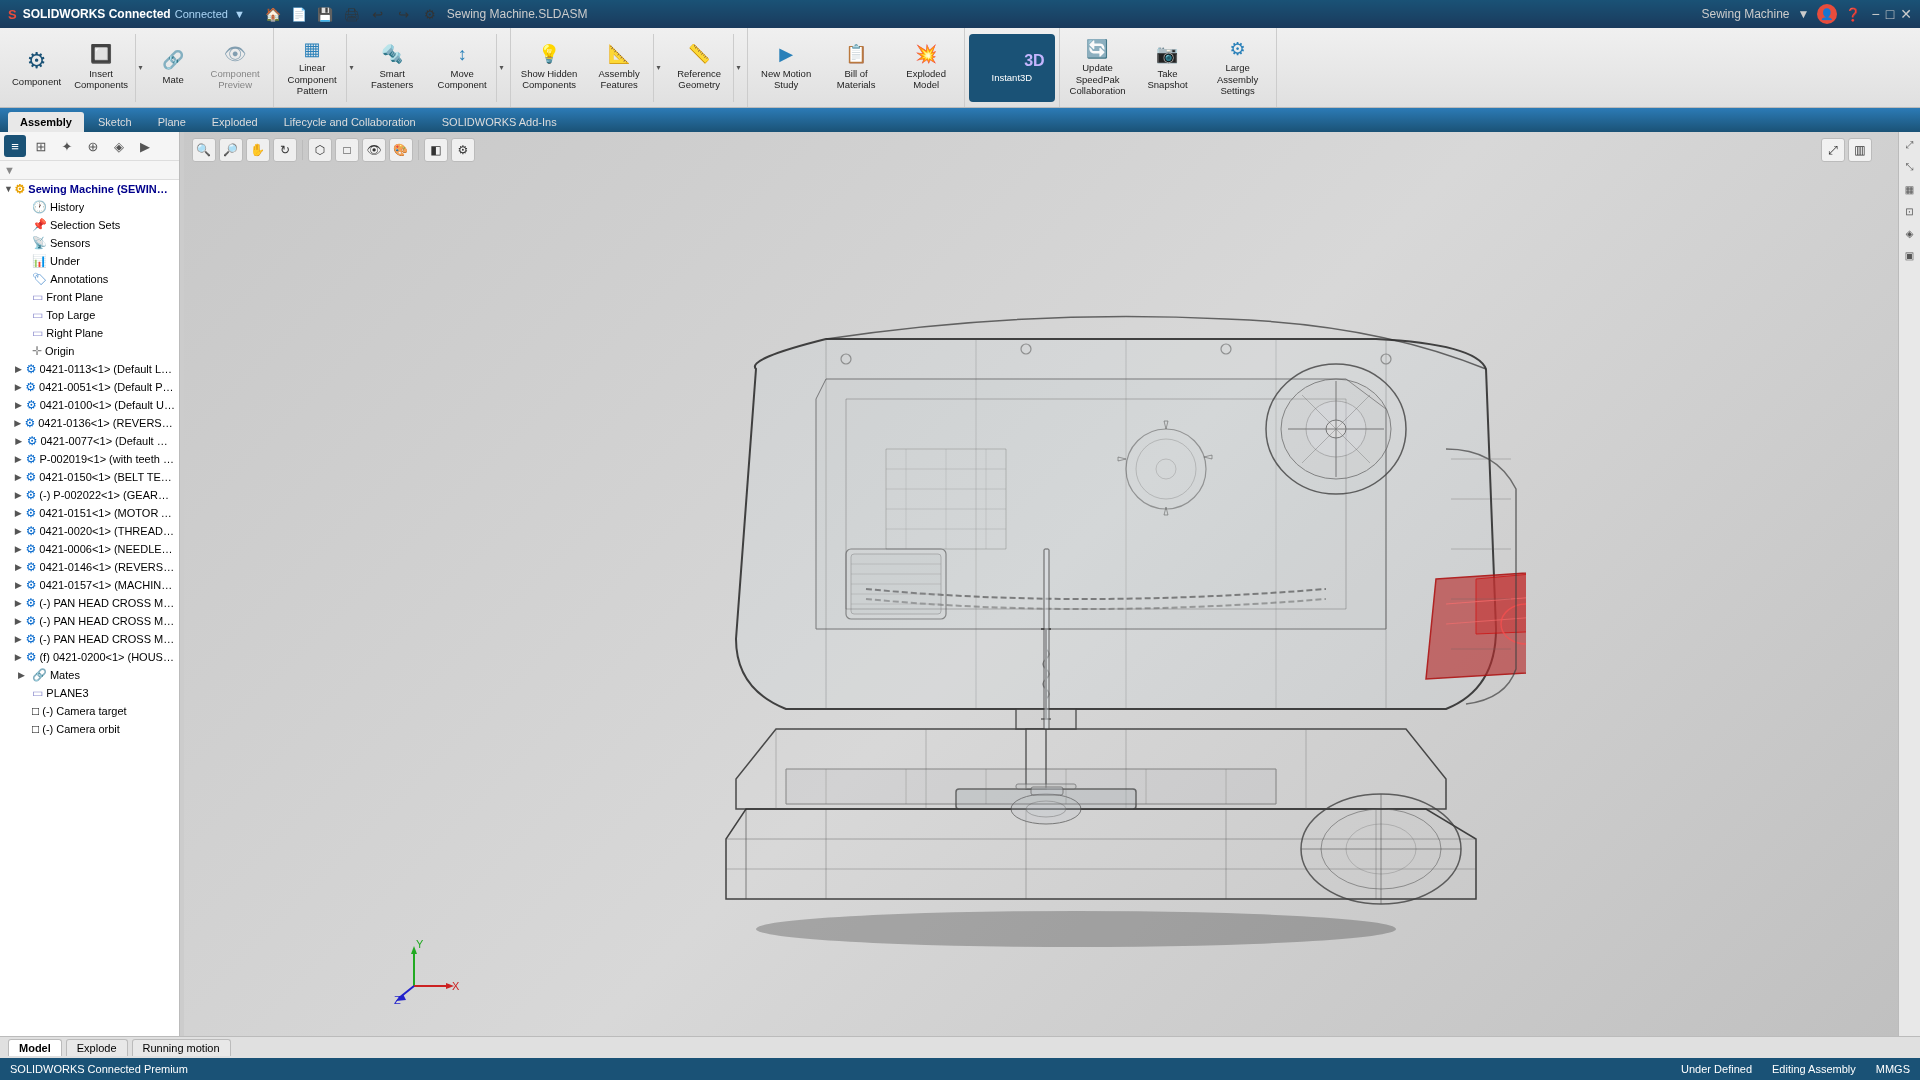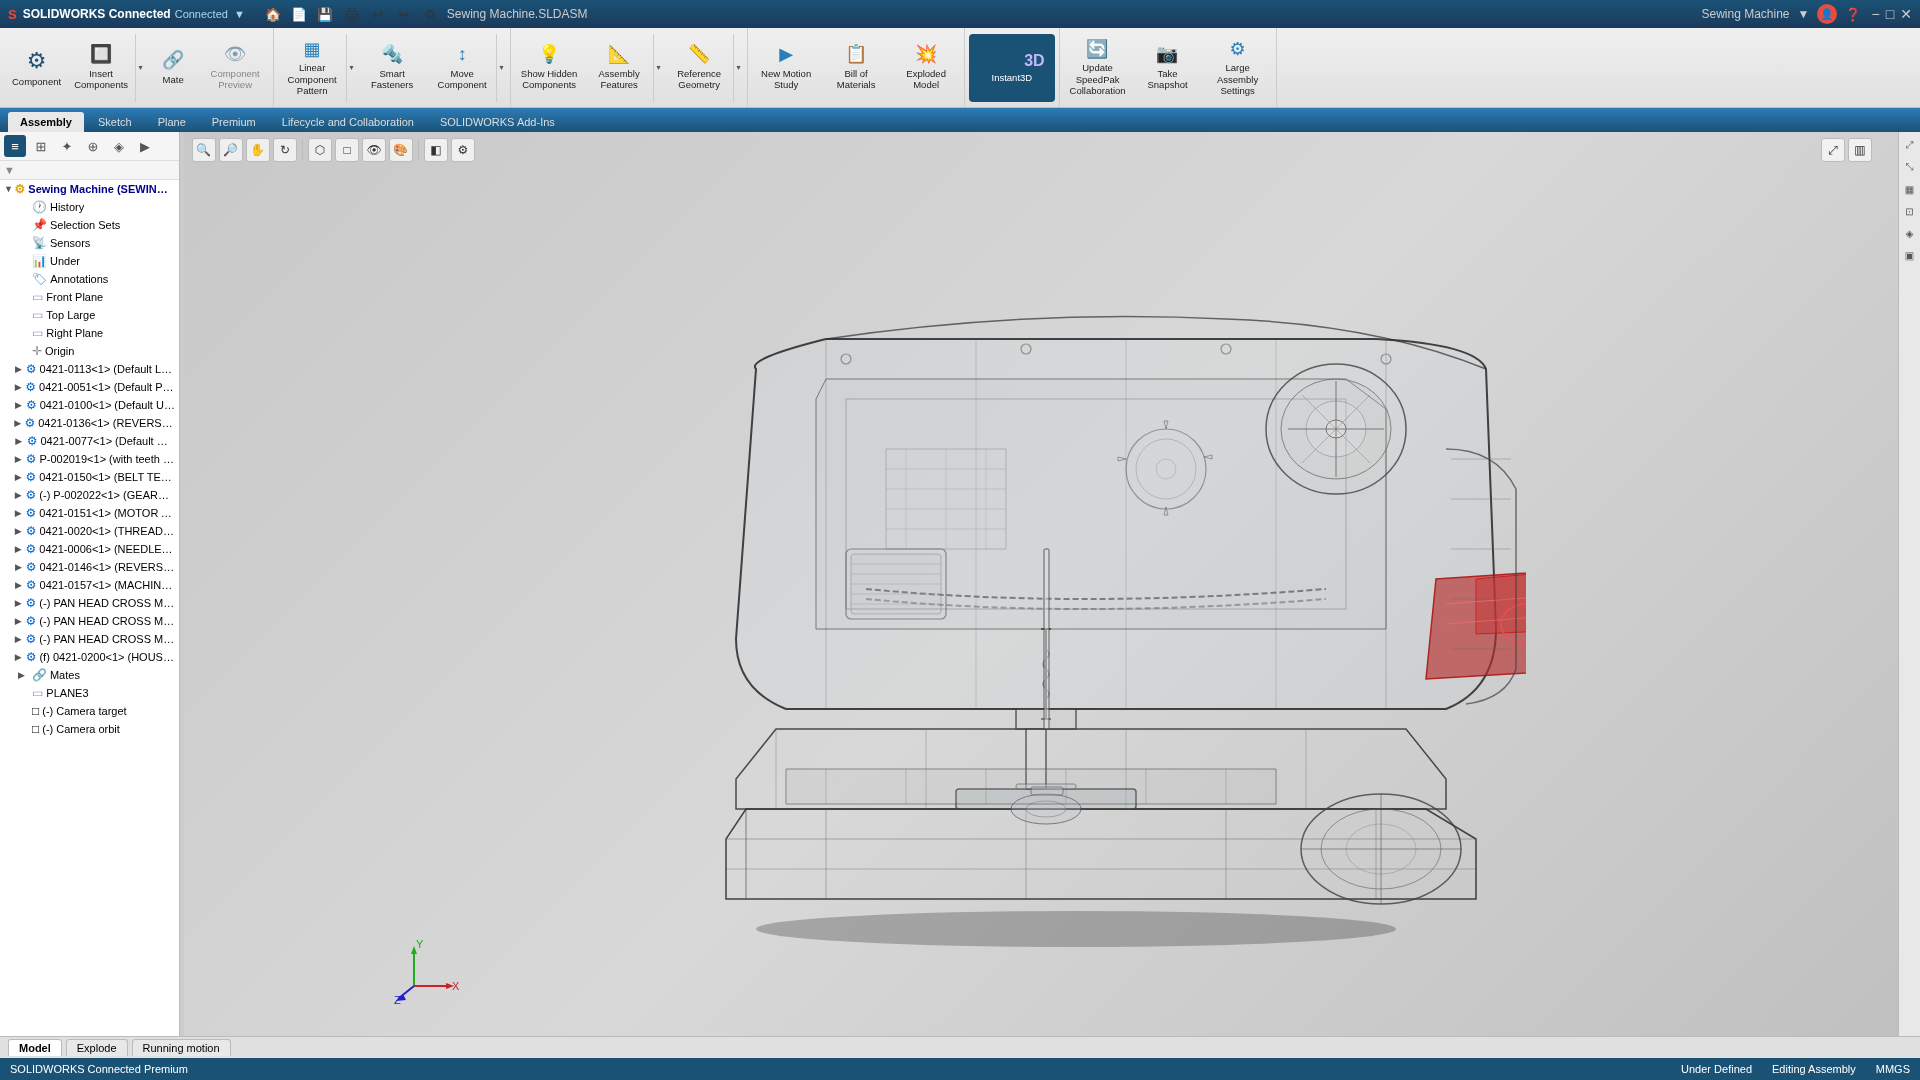--- a/index.html
+++ b/index.html
@@ -416,21 +416,21 @@
 Assembly
 Settings</span>
     </div>
   </div>
 </div>
 
 <div id="ribbon-tabs">
   <div class="ribbon-tab active">Assembly</div>
   <div class="ribbon-tab">Sketch</div>
   <div class="ribbon-tab">Plane</div>
-  <div class="ribbon-tab">Premium</div>
+  <div class="ribbon-tab">Exploded</div>
   <div class="ribbon-tab">Lifecycle and Collaboration</div>
   <div class="ribbon-tab">SOLIDWORKS Add-Ins</div>
 </div>
 
 <div id="main-area">
 
   <div id="feature-tree">
     <div id="tree-toolbar">
       <div class="tree-icon-btn active">≡</div>
       <div class="tree-icon-btn">⊞</div>

